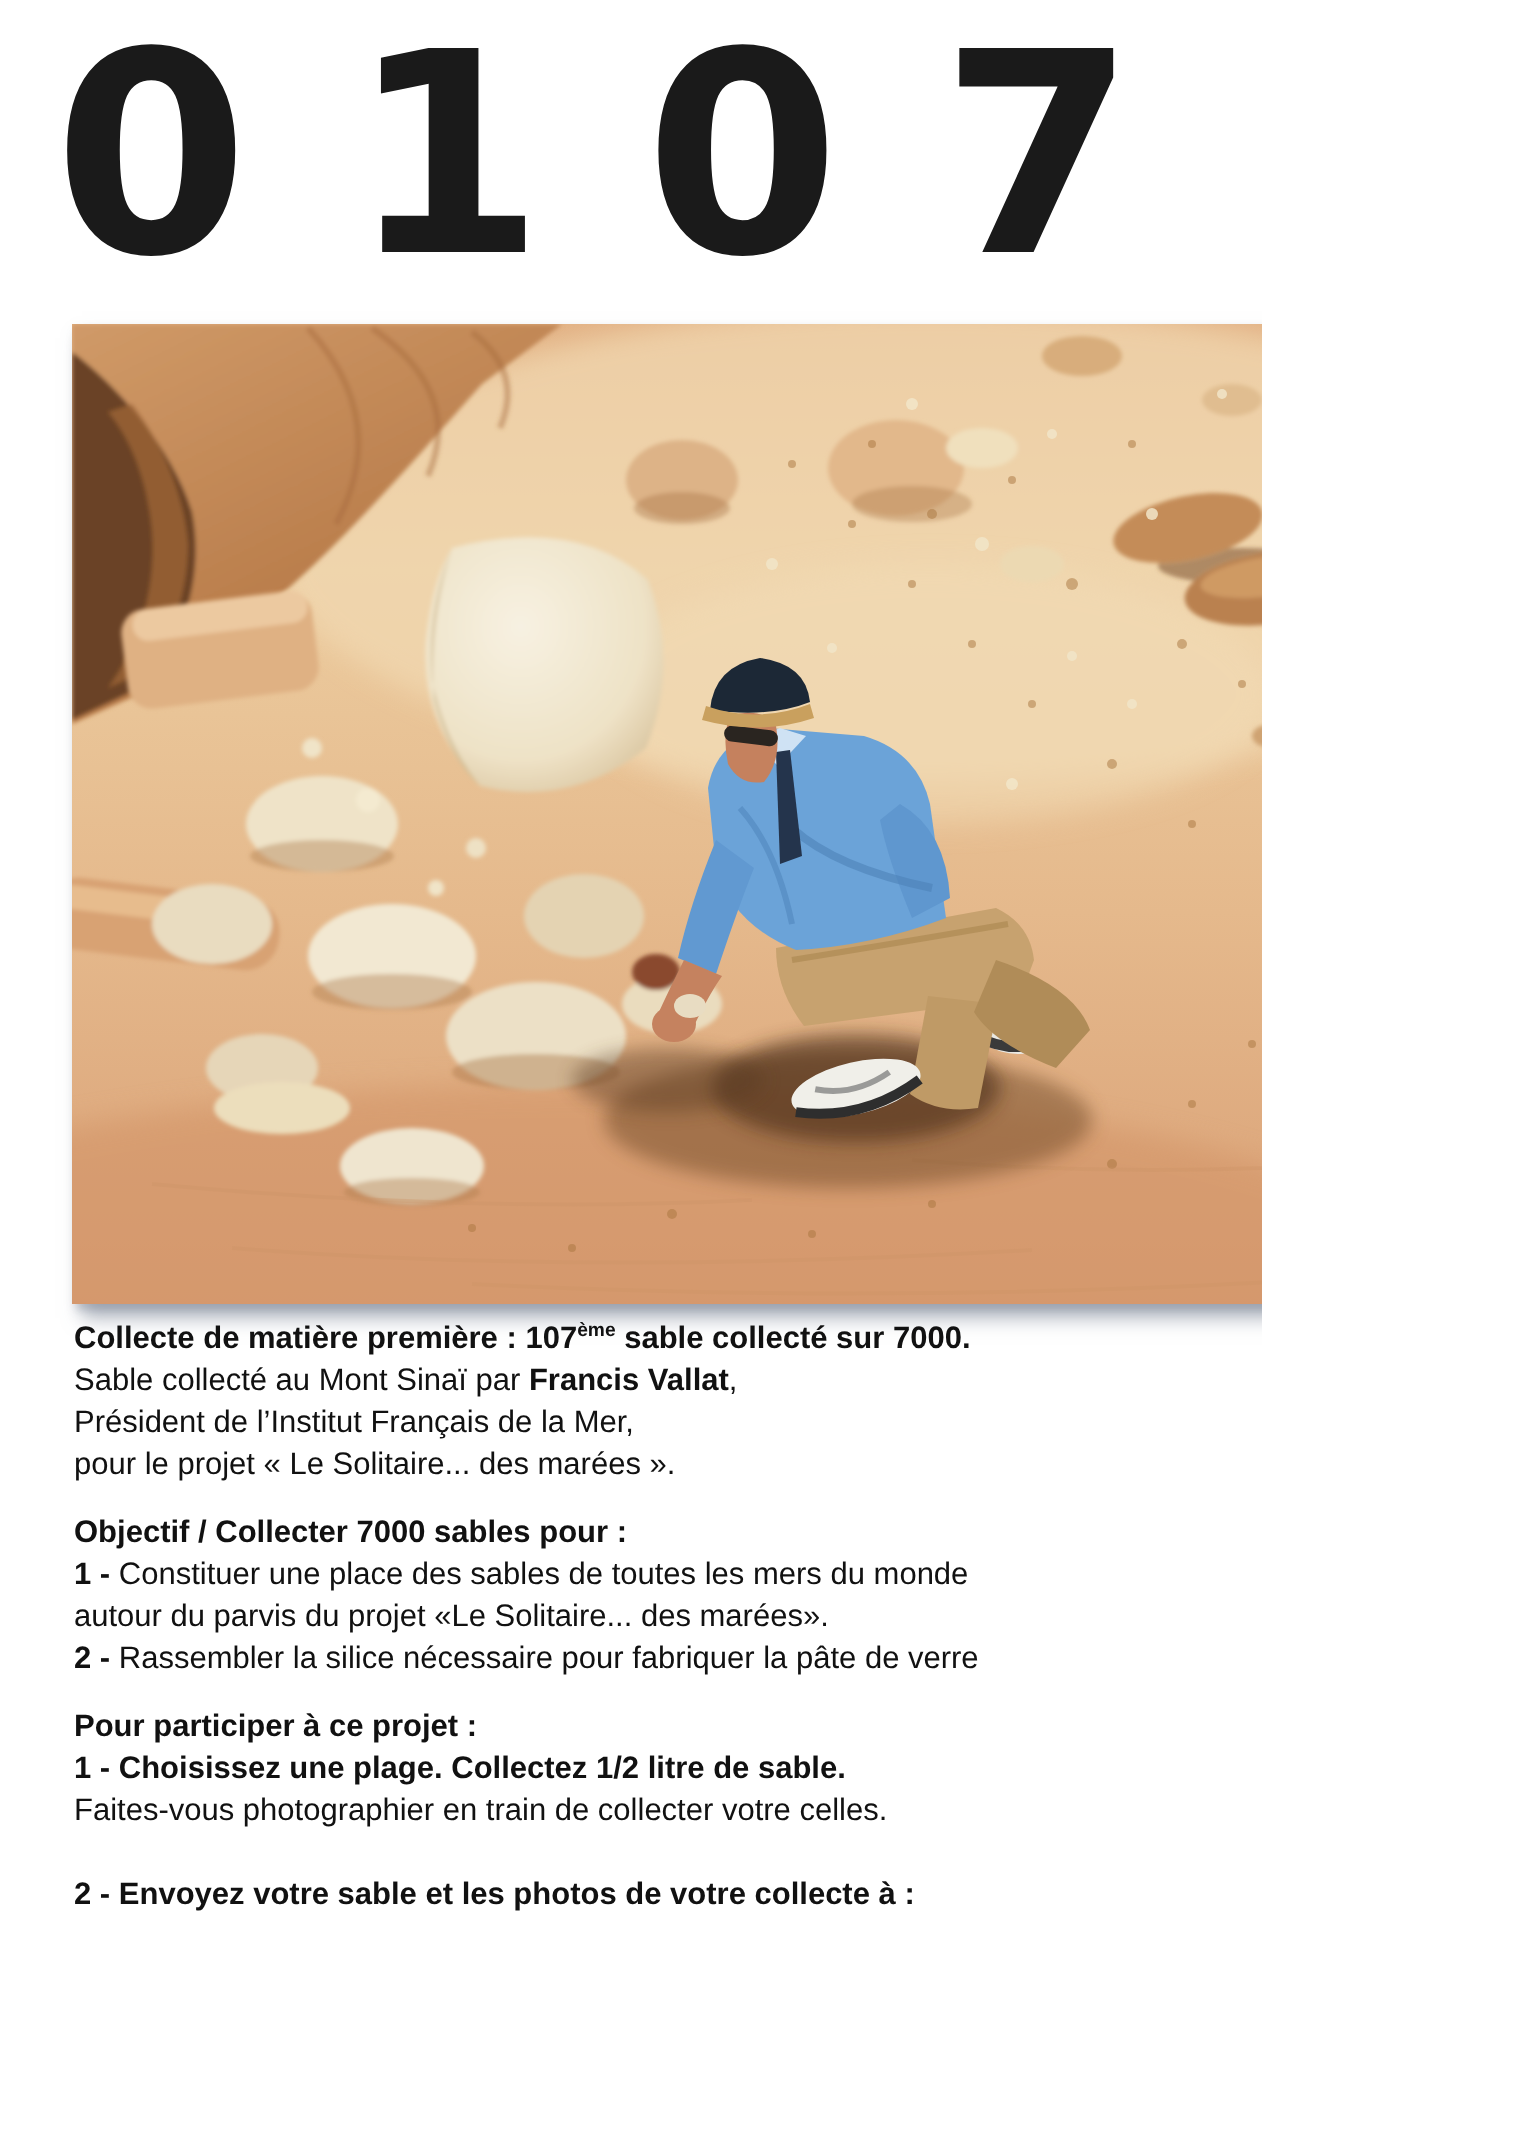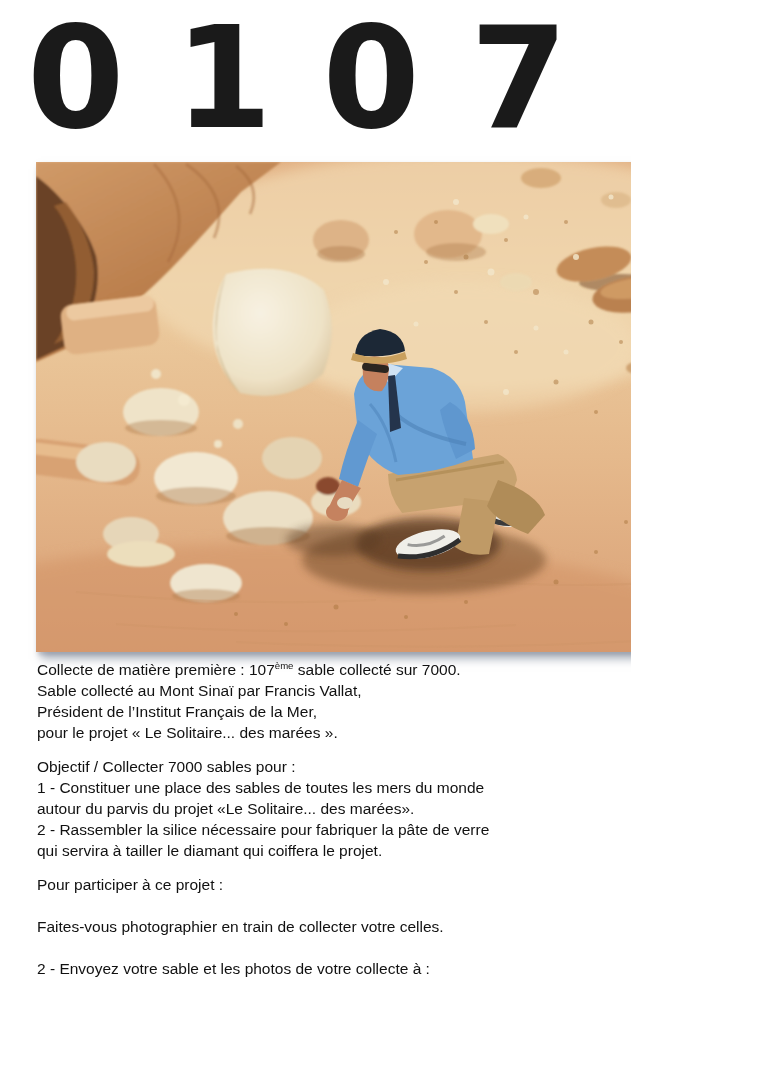--- a/index.html
+++ b/index.html
@@ -23,21 +23,21 @@
     box-shadow:5px 7px 9px rgba(110,120,138,0.55), 2px 3px 4px rgba(120,130,145,0.35);
     overflow:hidden;
   }
   .photo-frame svg { display:block; width:100%; height:100%; }
   .text-block {
     position:absolute; left:37px; top:659px; width:695px;
     font-size:15.5px; line-height:21px; color:#111111;
   }
   .text-block p { margin:0 0 13px 0; }
   .text-block p.contact { margin-top:15px; }
-  .text-block b { font-weight:normal; }
+  .text-block b { font-weight:bold; }
   sup { font-size:62%; vertical-align:super; line-height:0; }
 </style>
 </head>
 <body>
 
 <div class="page">
 
   <div class="title-number">0107</div>
 
   <div class="photo-frame">
@@ -242,26 +242,25 @@
       <span>Sable collecté au Mont Sinaï par </span><b>Francis Vallat</b><span>,</span><br>
       <span>Président de l’Institut Français de la Mer,</span><br>
       <span>pour le projet « Le Solitaire... des marées ».</span>
     </p>
 
     <p>
       <b>Objectif / Collecter 7000 sables pour :</b><br>
       <b>1 -</b><span> Constituer une place des sables de toutes les mers du monde</span><br>
       <span>autour du parvis du projet «Le Solitaire... des marées».</span><br>
       <b>2 -</b><span> Rassembler la silice nécessaire pour fabriquer la pâte de verre</span><br>
-      <span>qui servira à tailler le diamant qui coiffera le projet.</span>
     </p>
 
     <p>
       <b>Pour participer à ce projet :</b><br>
-      <br>
+      <b>1 - Choisissez une plage. Collectez 1/2 litre de sable.</b><br>
       <span>Faites-vous photographier en train de collecter votre celles.</span><br>
       <br>
       <b>2 - Envoyez votre sable et les photos de votre collecte à :</b>
     </p>
 
 
   </div>
 </div>
 
 </body></html>

